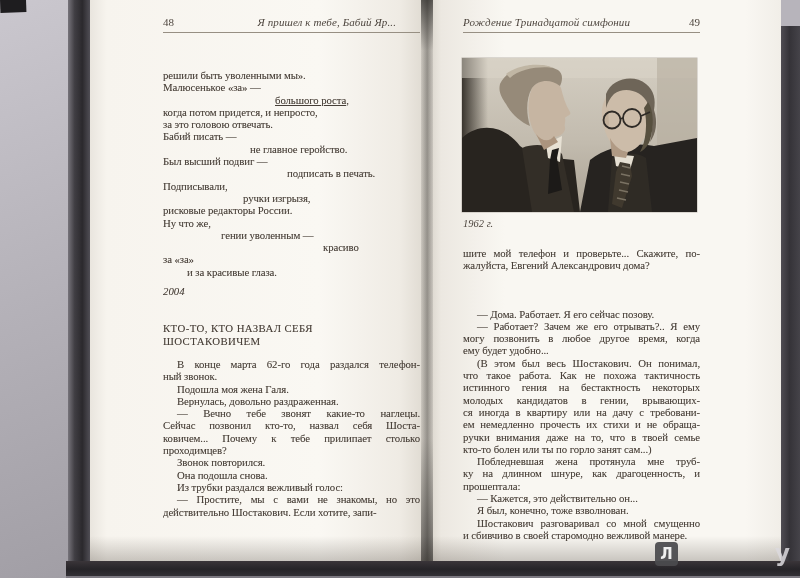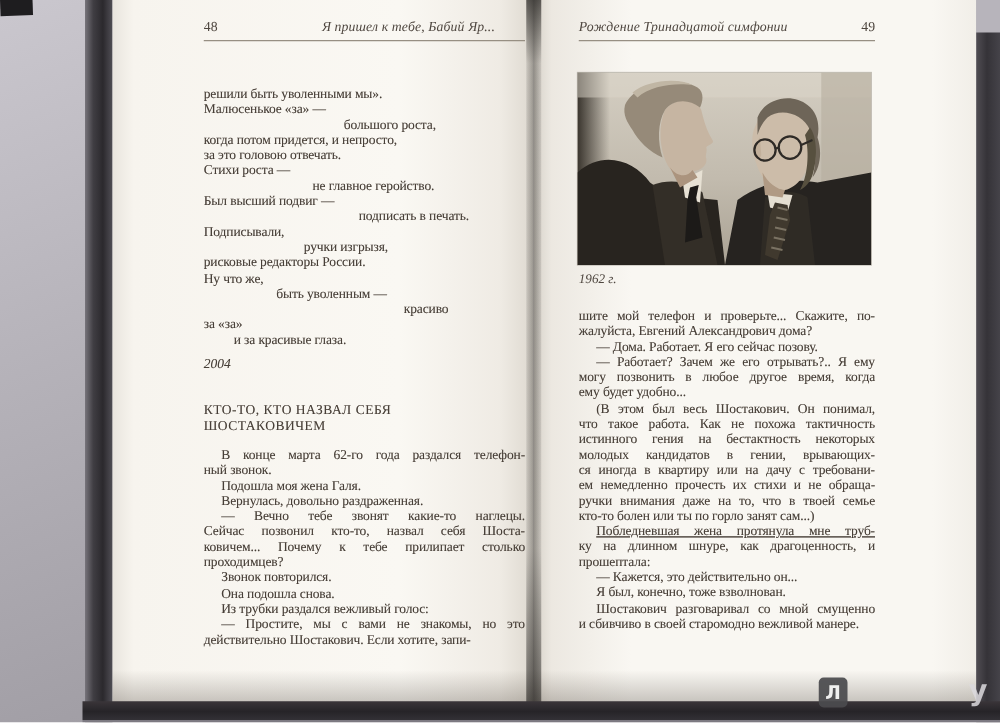--- a/index.html
+++ b/index.html
@@ -71,32 +71,32 @@
 
   <div class="page" id="left-page">
     <div class="running-header">
       <span class="page-num">48</span>
       <span class="running-title">Я пришел к тебе, Бабий Яр...</span>
     </div>
     <div class="body-col" id="left-body">
       <div>
           <div class="line">решили быть уволенными мы».</div>
           <div class="line">Малюсенькое «за» —</div>
-          <div class="line" style="padding-left: 112px;">большого роста,</div>
+          <div class="line" style="padding-left: 112px; text-decoration: underline;">большого роста,</div>
           <div class="line">когда потом придется, и непросто,</div>
           <div class="line">за это головою отвечать.</div>
-          <div class="line">Стихи роста —</div>
+          <div class="line">Бабий писать —</div>
           <div class="line" style="padding-left: 87px;">не главное геройство.</div>
           <div class="line">Был высший подвиг —</div>
           <div class="line" style="padding-left: 124px;">подписать в печать.</div>
           <div class="line">Подписывали,</div>
           <div class="line" style="padding-left: 80px;">ручки изгрызя,</div>
           <div class="line">рисковые редакторы России.</div>
           <div class="line">Ну что же,</div>
-          <div class="line" style="padding-left: 58px;">быть уволенным —</div>
+          <div class="line" style="padding-left: 58px;">гении уволенным —</div>
           <div class="line" style="padding-left: 160px;">красиво</div>
           <div class="line">за «за»</div>
           <div class="line" style="padding-left: 24px;">и за красивые глаза.</div>
         </div>
       <div class="poem-date">2004</div>
       <div class="section-title">
           <div class="line">КТО-ТО, КТО НАЗВАЛ СЕБЯ</div>
           <div class="line">ШОСТАКОВИЧЕМ</div>
         </div>
       <div class="prose">
@@ -170,33 +170,33 @@
         <circle cx="150" cy="62" r="8.5" fill="none" stroke="#2e2a26" stroke-width="1.8"></circle>
         <circle cx="170" cy="60" r="9" fill="none" stroke="#2e2a26" stroke-width="1.8"></circle>
         <path d="M158,61 L161,60 M179,58 L188,54" stroke="#2e2a26" stroke-width="1.6" fill="none"></path>
       </svg>
     </div>
     <div id="photo-caption">1962 г.</div>
 
     <div class="body-col" id="right-body">
         <div class="line j">шите мой телефон и проверьте... Скажите, по-</div>
         <div class="line">жалуйста, Евгений Александрович дома?</div>
-        <div class="line" style="padding-left: 14px;">— Дома. Работает. Я его сейчас позову.</div>
+        <div class="line" style="padding-left: 14px; margin-top: 36px;">— Дома. Работает. Я его сейчас позову.</div>
         <div class="line j" style="padding-left: 14px;">— Работает? Зачем же его отрывать?.. Я ему</div>
         <div class="line j">могу позвонить в любое другое время, когда</div>
         <div class="line">ему будет удобно...</div>
         <div class="line j" style="padding-left: 14px;">(В этом был весь Шостакович. Он понимал,</div>
         <div class="line j">что такое работа. Как не похожа тактичность</div>
         <div class="line j">истинного гения на бестактность некоторых</div>
         <div class="line j">молодых кандидатов в гении, врывающих-</div>
         <div class="line j">ся иногда в квартиру или на дачу с требовани-</div>
         <div class="line j">ем немедленно прочесть их стихи и не обраща-</div>
         <div class="line j">ручки внимания даже на то, что в твоей семье</div>
         <div class="line">кто-то болен или ты по горло занят сам...)</div>
-        <div class="line j" style="padding-left: 14px; text-decoration: underline;">Побледневшая жена протянула мне труб-</div>
+        <div class="line j" style="padding-left: 14px;">Побледневшая жена протянула мне труб-</div>
         <div class="line j">ку на длинном шнуре, как драгоценность, и</div>
         <div class="line">прошептала:</div>
         <div class="line" style="padding-left: 14px;">— Кажется, это действительно он...</div>
         <div class="line" style="padding-left: 14px;">Я был, конечно, тоже взволнован.</div>
         <div class="line j" style="padding-left: 14px;">Шостакович разговаривал со мной смущенно</div>
         <div class="line">и сбивчиво в своей старомодно вежливой манере.</div>
       </div>
   </div>
 
   <div id="gutter"></div>

